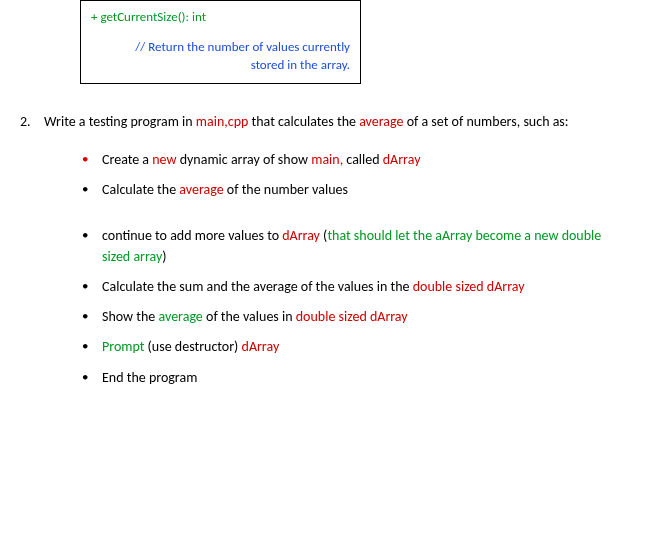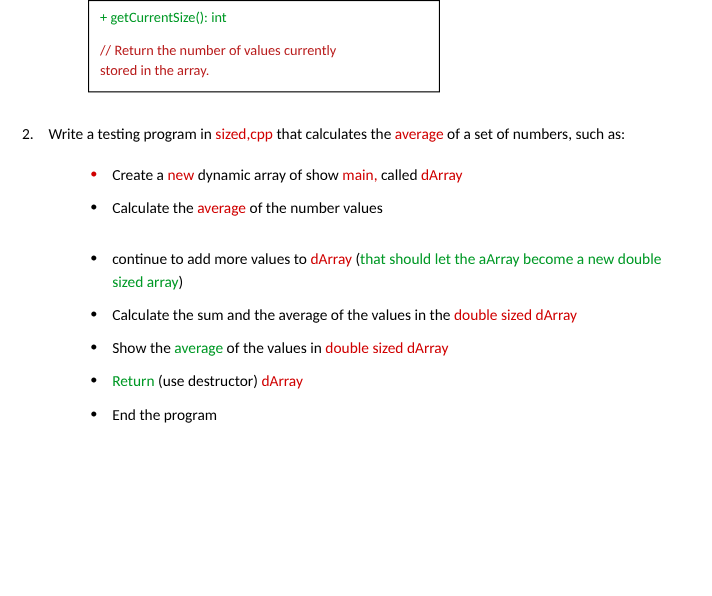--- a/index.html
+++ b/index.html
@@ -12,34 +12,35 @@
     font-family: Calibri, "Segoe UI", Arial, sans-serif;
     font-size: 14px;
     color: #000;
   }
   .page {
     padding: 0 20px 20px 20px;
   }
   .box {
     border: 1px solid #000;
     margin-left: 60px;
-    width: 320px;
+    width: 281px;
     padding: 8px 10px 10px 10px;
     margin-bottom: 28px;
   }
   .box .method {
     color: #009926;
     font-weight: 500;
     margin-bottom: 14px;
     font-size: 13px;
   }
   .box .comment {
-    color: #b91c1c;
+    color: #1d4ed8;
     font-size: 13px;
     line-height: 1.35;
+    text-align: right;
   }
   .q-row {
     display: flex;
     align-items: baseline;
     margin-bottom: 18px;
   }
   .q-num {
     width: 24px;
     flex: 0 0 24px;
     font-size: 14px;
@@ -82,21 +83,21 @@
     <div class="method">+ getCurrentSize(): int</div>
     <div class="comment">
       <span>// Return the number of values currently</span><br>
       <span>stored in the array.</span>
     </div>
   </div>
 
   <div class="q-row">
     <div class="q-num">2.</div>
     <div class="q-text">
-      <span>Write a testing program in </span><span class="red">sized,cpp</span><span> that calculates the </span><span class="red">average</span><span> of a set of numbers, such as:</span>
+      <span>Write a testing program in </span><span class="red">main,cpp</span><span> that calculates the </span><span class="red">average</span><span> of a set of numbers, such as:</span>
     </div>
   </div>
 
   <ul class="bullets">
     <li class="red-bullet">
       <span>Create a </span><span class="red">new</span><span> dynamic array of show </span><span class="red">main,</span><span> called </span><span class="red">dArray</span>
     </li>
     <li>
       <span>Calculate the </span><span class="red">average</span><span> of the number values</span>
     </li>
@@ -108,18 +109,18 @@
     <li>
       <span>continue to add more values to </span><span class="red">dArray</span><span> (</span><span class="green">that should let the aArray become a new double sized array</span><span>)</span>
     </li>
     <li>
       <span>Calculate the sum and the average of the values in the </span><span class="red">double sized dArray</span>
     </li>
     <li>
       <span>Show the </span><span class="green">average</span><span> of the values in </span><span class="red">double sized dArray</span>
     </li>
     <li>
-      <span class="green">Return</span><span>  (use destructor) </span><span class="red">dArray</span>
+      <span class="green">Prompt</span><span>  (use destructor) </span><span class="red">dArray</span>
     </li>
     <li>End the program</li>
   </ul>
 
 </div>
 
 </body></html>

